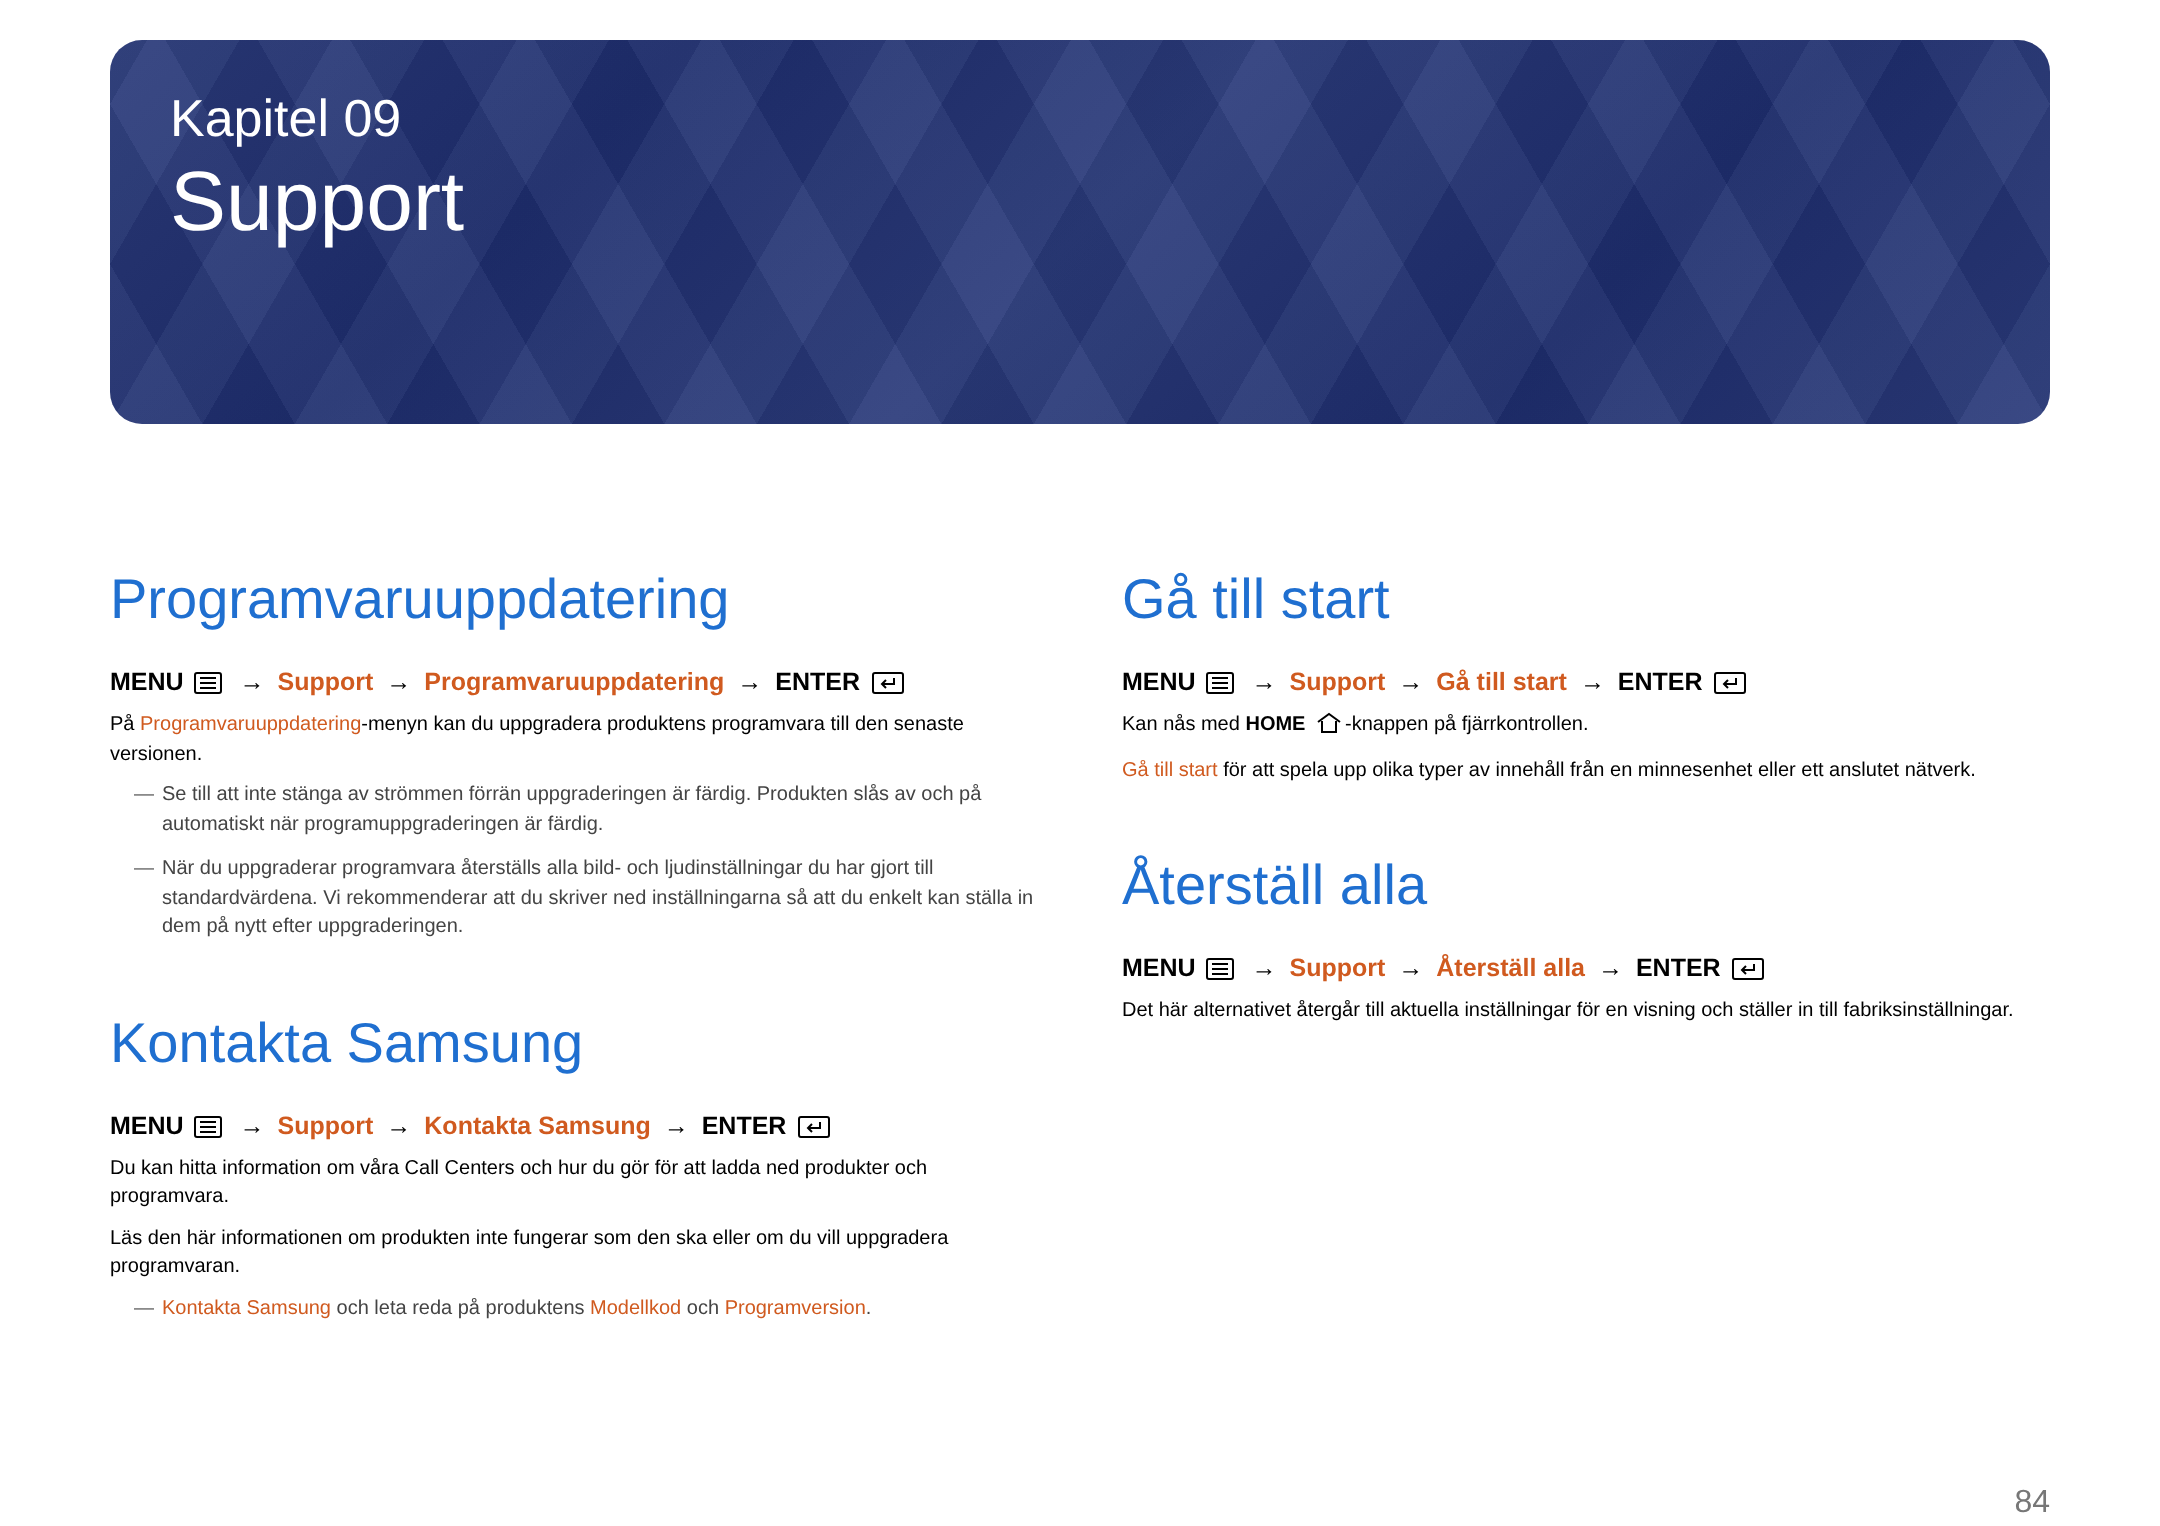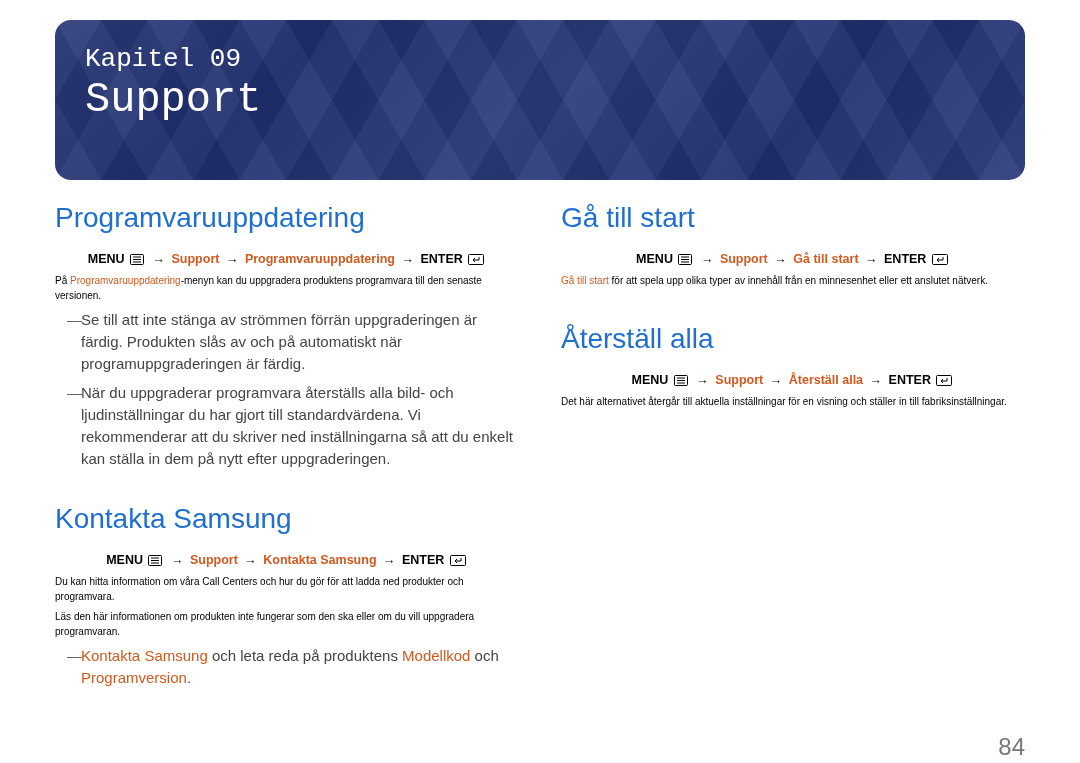--- a/index.html
+++ b/index.html
@@ -11,30 +11,29 @@
     position: relative;
     color: #000;
   }
   .page {
     width: 100%;
     height: 100%;
     padding: 0 55px 40px 55px;
     position: relative;
   }
   .banner {
-    height: 160px;
-    margin: 20px 0 22px 0;
+    height: 192px;
+    margin: 20px 0 72px 0;
     background: linear-gradient(135deg, #2a3a7a 0%, #1e2e6e 25%, #2a3a7a 50%, #1e2e6e 75%, #2a3a7a 100%);
     background-color: #243778;
     border-radius: 16px;
     padding: 24px 30px;
     color: #fff;
     position: relative;
     overflow: hidden;
-    font-family: Liberation Mono, monospace;
   }
   .banner::before {
     content: "";
     position: absolute;
     inset: 0;
     background:
       repeating-linear-gradient(60deg, rgba(255,255,255,0.04) 0 40px, rgba(0,0,0,0.04) 40px 80px),
       repeating-linear-gradient(-60deg, rgba(255,255,255,0.04) 0 40px, rgba(0,0,0,0.04) 40px 80px);
     pointer-events: none;
   }
@@ -53,21 +52,21 @@
     display: flex;
     gap: 42px;
   }
   .col { flex: 1; }
   h2.section {
     color: #1f6fd0;
     font-size: 28px;
     font-weight: 400;
     margin-bottom: 18px;
   }
-  .col .section + * { margin-top: 12px; text-align: center; }
+  .col .section + * { margin-top: 12px; }
   .col > .section:not(:first-child) { margin-top: 34px; }
   .menupath {
     font-size: 12.5px;
     font-weight: 700;
     margin-bottom: 6px;
   }
   .arrow { font-weight: 400; margin: 0 3px; }
   .hl { color: #d05a1f; font-weight: 700; }
   .hl-n { color: #d05a1f; font-weight: 400; }
   .icon {
@@ -77,39 +76,39 @@
   }
   p.body {
     font-size: 10px;
     line-height: 1.45;
     margin-bottom: 6px;
   }
   .note-list {
     margin: 4px 0 0 12px;
   }
   .note-item {
-    font-size: 15px;
+    font-size: 10px;
     line-height: 1.45;
     position: relative;
     padding-left: 14px;
     margin-bottom: 8px;
     color: #444;
   }
   .note-item::before {
     content: "―";
     position: absolute;
     left: 0;
     top: 0;
     color: #666;
   }
   .page-num {
     position: absolute;
     bottom: 22px;
     right: 55px;
-    font-size: 24px;
+    font-size: 16px;
     color: #777;
   }
 </style>
 </head>
 <body>
 
 <div class="page">
 
   <div class="banner">
     <div class="chapter-label">Kapitel 09</div>
@@ -216,20 +215,28 @@
         <span>ENTER</span>
         <span class="icon">
           <svg width="16" height="11" viewBox="0 0 16 11">
               <rect x="0.5" y="0.5" width="15" height="10" rx="1" fill="none" stroke="#000"></rect>
               <path d="M11 3 V6 H5" fill="none" stroke="#000"></path>
               <path d="M7 4 L5 6 L7 8" fill="none" stroke="#000"></path>
             </svg>
         </span>
       </div>
 
+      <p class="body">
+        <span>Kan nås med </span><b>HOME</b>
+        <span class="icon">
+          <svg width="13" height="11" viewBox="0 0 13 11">
+              <path d="M1 5 L6.5 1 L12 5 M3 4.5 V10 H10 V4.5" fill="none" stroke="#000" stroke-width="1"></path>
+            </svg>
+        </span><span>-knappen på fjärrkontrollen.</span>
+      </p>
 
       <p class="body">
         <span class="hl-n">Gå till start</span><span> för att spela upp olika typer av innehåll från en minnesenhet eller ett anslutet nätverk.</span>
       </p>
 
       <h2 class="section">Återställ alla</h2>
 
       <div class="menupath">
         <span>MENU</span>
         <span class="icon">

